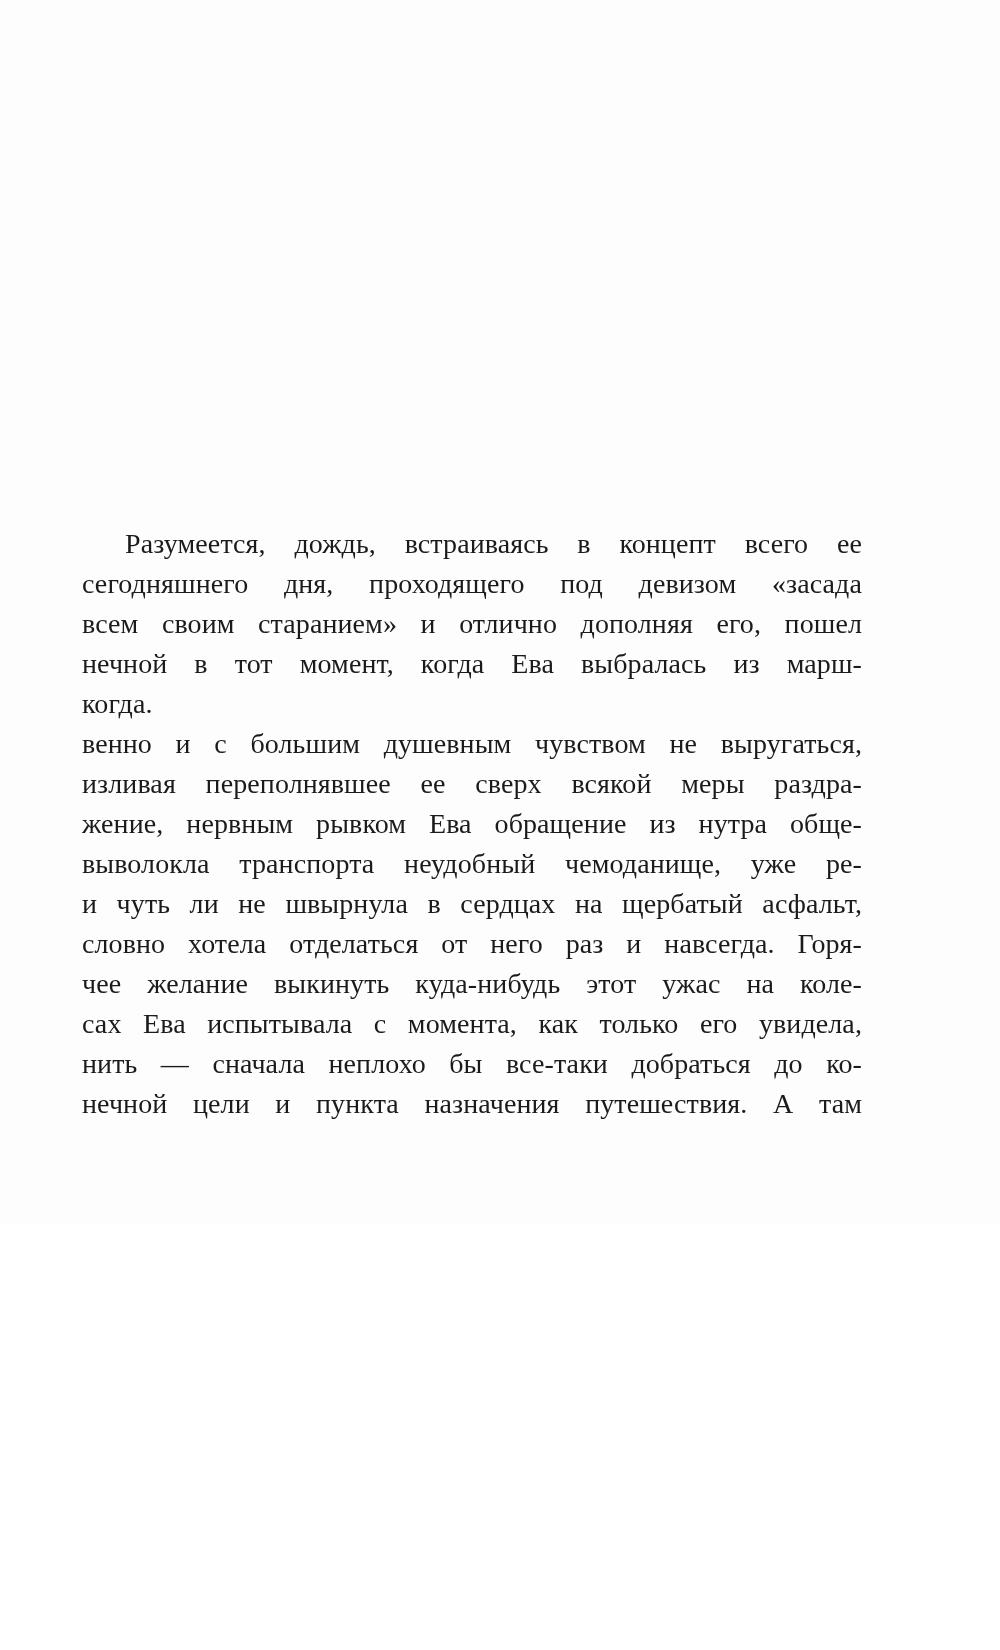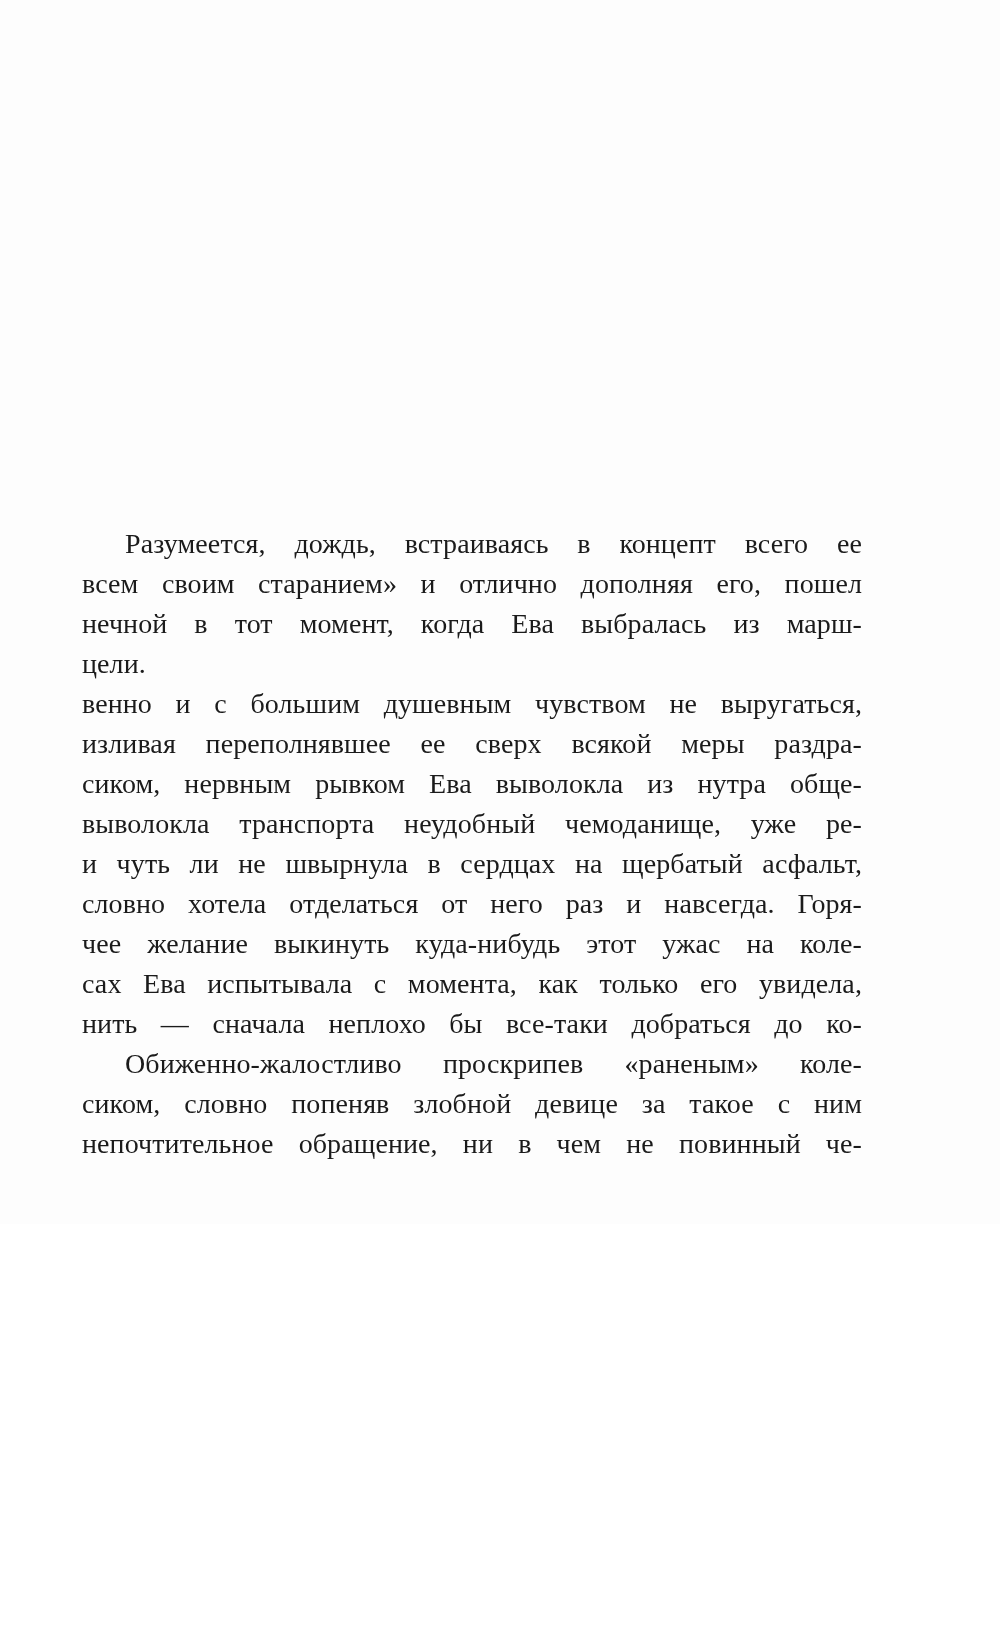--- a/index.html
+++ b/index.html
@@ -55,40 +55,37 @@
 </style>
 </head>
 <body>
 
 <div class="book-page">
 
   <div class="text-block">
 
     <div class="para">
       <div class="line indent">Разумеется, дождь, встраиваясь в концепт всего ее</div>
+      <div class="line">сегодняшнего дня, проходящего под девизом «засада</div>
       <div class="line">всем своим старанием» и отлично дополняя его, пошел</div>
       <div class="line">нечной в тот момент, когда Ева выбралась из марш-</div>
-      <div class="line para-end">цели.</div>
+      <div class="line para-end">когда.</div>
     </div>
 
     <div class="para">
       <div class="line">венно и с большим душевным чувством не выругаться,</div>
       <div class="line">изливая переполнявшее ее сверх всякой меры раздра-</div>
-      <div class="line">сиком, нервным рывком Ева выволокла из нутра обще-</div>
+      <div class="line">жение, нервным рывком Ева обращение из нутра обще-</div>
       <div class="line">выволокла транспорта неудобный чемоданище, уже ре-</div>
       <div class="line">и чуть ли не швырнула в сердцах на щербатый асфальт,</div>
       <div class="line">словно хотела отделаться от него раз и навсегда. Горя-</div>
       <div class="line">чее желание выкинуть куда-нибудь этот ужас на коле-</div>
       <div class="line">сах Ева испытывала с момента, как только его увидела,</div>
       <div class="line">нить — сначала неплохо бы все-таки добраться до ко-</div>
+      <div class="line">нечной цели и пункта назначения путешествия. А там</div>
     </div>
 
-    <div class="para">
-      <div class="line indent">Обиженно-жалостливо проскрипев «раненым» коле-</div>
-      <div class="line">сиком, словно попеняв злобной девице за такое с ним</div>
-      <div class="line">непочтительное обращение, ни в чем не повинный че-</div>
-    </div>
 
   </div>
 
   <div class="page-number">5</div>
 
 </div>
 
 </body></html>

